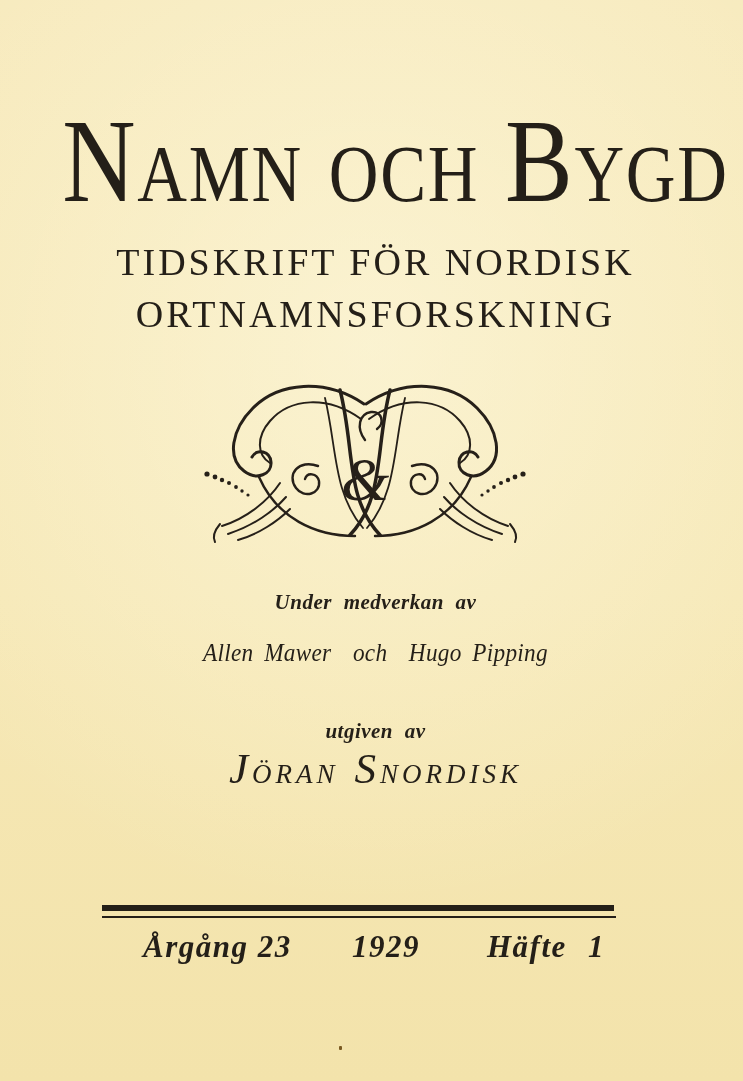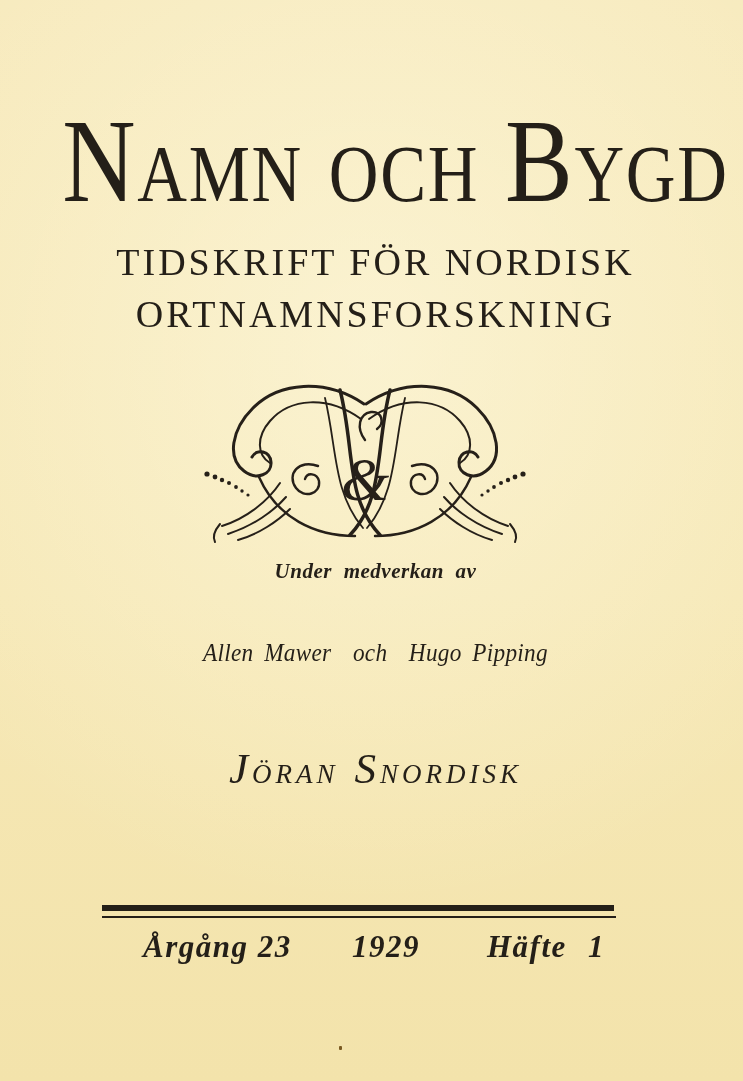--- a/index.html
+++ b/index.html
@@ -27,21 +27,21 @@
 
   .subtitle{font-size:38px;letter-spacing:3px;line-height:1;white-space:nowrap;}
   .subtitle-1{top:243px;}
   .subtitle-2{top:295px;}
 
   
   .ornament{position:absolute;top:378px;left:195px;width:340px;height:168px;}
 
   
   .small-heading{font-size:21px;font-style:italic;font-weight:700;letter-spacing:.5px;word-spacing:6px;line-height:1;}
-  .heading-contrib{top:561px;}
+  .heading-contrib{top:592px;}
   .names{font-size:25px;font-style:italic;line-height:1;white-space:pre;word-spacing:5px;letter-spacing:.3px;}
   .names-scale{display:inline-block;transform:scaleX(0.93);transform-origin:50% 50%;}
   .names-1{top:634px;}
   .names-2{top:640px;}
   .heading-pub{top:721px;}
 
   .editor{top:747px;font-style:italic;line-height:1;letter-spacing:4px;white-space:nowrap;}
   .ecap{font-size:43px;}
   .esm{font-size:27px;}
   .ew + .ew{margin-left:16px;}
@@ -91,20 +91,21 @@
       </g>
     </g>
     <use href="#lh" transform="translate(340 0) scale(-1 1)"></use>
     <path fill="none" stroke="#262019" stroke-linecap="round" stroke-width="2.4" d="M 170 62 C 161 50, 164 36, 176 34 C 187 33, 190 45, 182 51"></path>
     <text x="170" y="122" text-anchor="middle" font-size="62" font-style="italic" font-family="Liberation Serif, DejaVu Serif, serif" fill="#262019">&amp;</text>
   </svg>
 
   <div class="abs small-heading heading-contrib">Under medverkan av</div>
   <div class="abs names names-2"><span class="names-scale">Allen Mawer  och  Hugo Pipping</span></div>
 
+  <div class="abs small-heading heading-pub">utgiven av</div>
   <div class="abs editor"><span class="ew"><span class="ecap">J</span><span class="esm">ÖRAN</span></span><span class="ew"><span class="ecap">S</span><span class="esm">NORDISK</span></span></div>
 
   <div class="rule-thick"></div>
   <div class="rule-thin"></div>
 
   <div class="footer-item f-volume">Årgång 23</div>
   <div class="footer-item f-year">1929</div>
   <div class="footer-item f-issue">Häfte 1</div>
 
   <div class="speck"></div>

